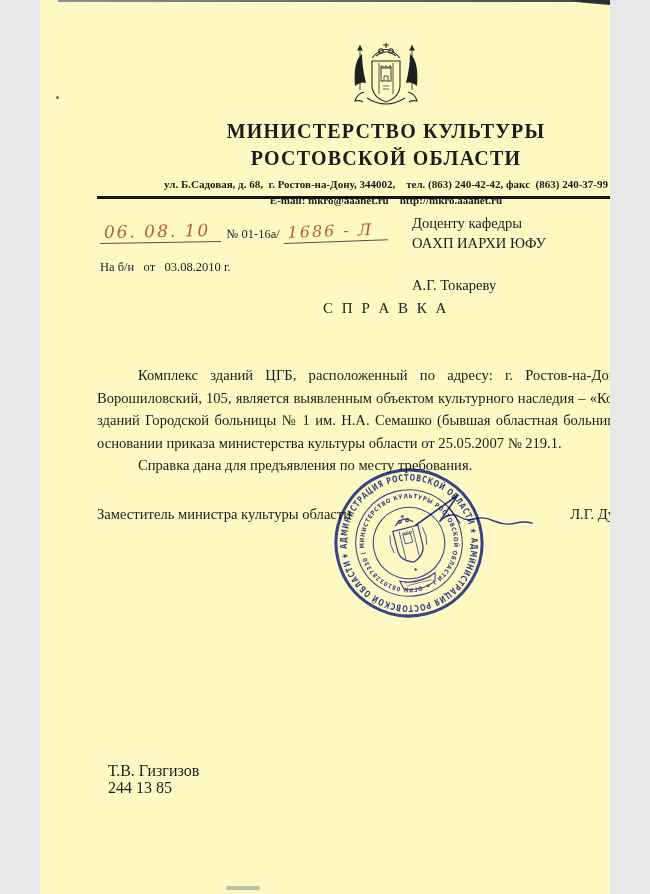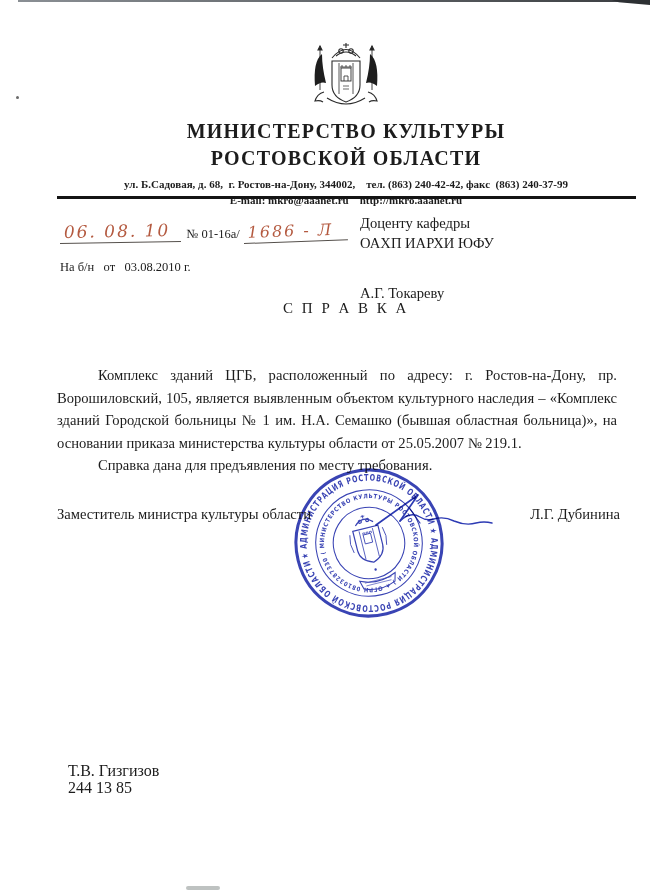--- a/index.html
+++ b/index.html
@@ -1,18 +1,18 @@
 <!DOCTYPE html>
 <html><head>
 <meta charset="utf-8">
 <style>
   html,body{margin:0;padding:0;background:#e8e8e8;}
   .page{
-    position:relative;width:650px;height:894px;margin:0 auto;
-    background:#ffffff;overflow:hidden;
+    position:relative;width:570px;height:894px;margin:0 auto;
+    background:#fef9c3;overflow:hidden;
     font-family:"Liberation Serif", serif;color:#1c1c1c;
   }
   
   .scan-top{position:absolute;left:18px;top:0;width:632px;height:2px;
     background:linear-gradient(to right,#8a8f94,#3a3d40);}
   .scan-top-right{position:absolute;right:0;top:0;width:38px;height:5px;background:#2d3033;
     clip-path:polygon(0 0,100% 0,100% 100%,18% 45%);}
   .speck1{position:absolute;left:16px;top:96px;width:3px;height:3px;background:#6a6a6a;border-radius:50%;}
   .smudge{position:absolute;left:186px;top:886px;width:34px;height:4px;background:#9ba19f;
     border-radius:2px;opacity:.65;}
@@ -29,22 +29,22 @@
   .ref-row1{display:flex;align-items:flex-end;font-size:12.5px;}
   .hw{font-family:"DejaVu Serif", serif;font-style:italic;color:#b45a40;}
   .hw-date{font-size:17px;letter-spacing:2px;border-bottom:1.2px solid #55504c;
     padding:0 10px 1px 4px;transform:rotate(-1deg);transform-origin:left bottom;}
   .num-prefix{padding:0 4px 2px 6px;white-space:pre;}
   .hw-num{font-size:16px;letter-spacing:2px;border-bottom:1.2px solid #55504c;
     padding:0 14px 1px 4px;transform:rotate(-2deg);transform-origin:left bottom;}
   .ref-row2{margin-top:16px;font-size:12.5px;white-space:pre;}
 
   
-  .recipient{position:absolute;left:360px;top:213px;font-size:14.6px;line-height:20px;font-family:Liberation Serif, serif;}
-  .recipient .gap{margin-top:30px;}
+  .recipient{position:absolute;left:372px;top:213px;font-size:14.6px;line-height:20px;font-family:Liberation Serif, serif;}
+  .recipient .gap{margin-top:22px;}
 
   
   .doc-title{position:absolute;left:57px;top:300px;width:578px;text-align:center;
     font-size:15px;letter-spacing:2.5px;}
 
   
   .body-text{position:absolute;left:57px;top:364px;width:560px;
     font-size:14.6px;line-height:22.6px;text-align:justify;}
   .body-text p{margin:0;text-indent:41px;}
 

